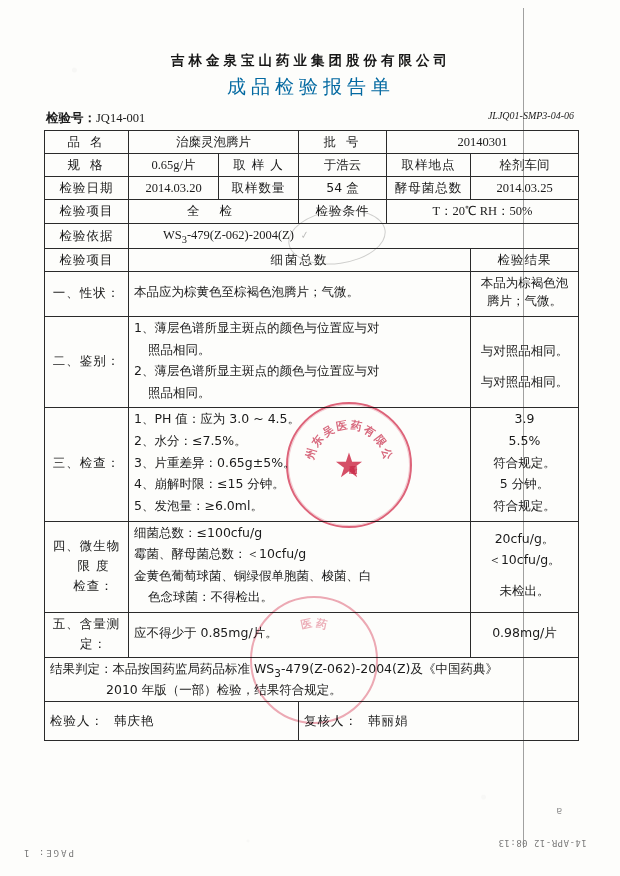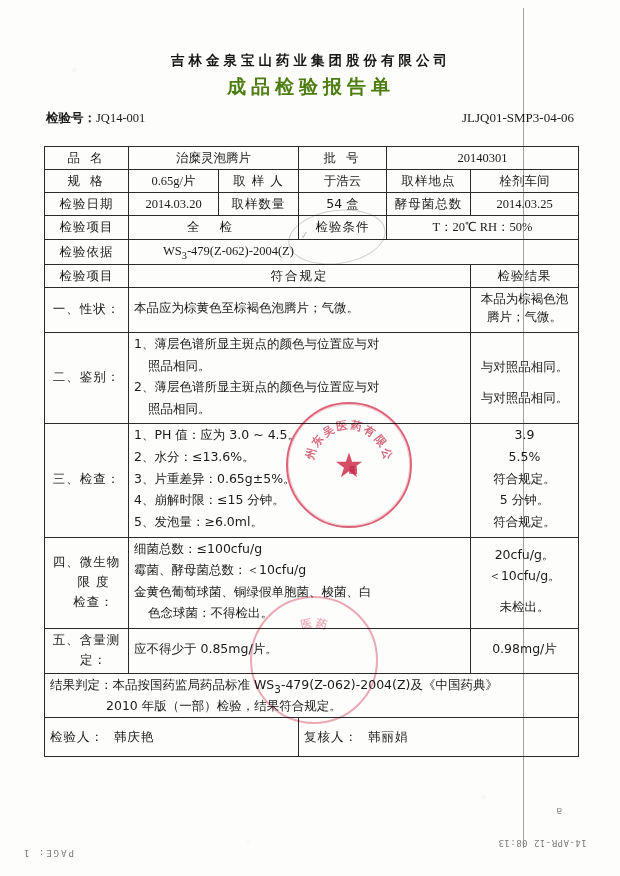--- a/index.html
+++ b/index.html
@@ -40,39 +40,38 @@
     font-size:13.5px;
     font-weight:bold;
     letter-spacing:4px;
     color:#161616;
     margin:18px 0 4px 0;
     transform:scaleY(1.02);
   }
   .hdr-title{
     text-align:center;
     font-size:19px;
-    font-weight:bold;
+    font-weight:normal;
     letter-spacing:5px;
-    color:#4d7c0f;
+    color:#0369a1;
     margin:0 0 10px 0;
   }
   .numline{
     display:flex;justify-content:space-between;
     font-size:12.5px;
     padding:0 4px 3px 2px;
   }
   .numline .left{font-weight:bold;}
   .numline .left .val{font-weight:normal;font-family:"Liberation Serif",serif;}
-  .numline .right{font-family:"Liberation Serif",serif;font-size:13px;}
+  .numline .right{font-family:"Liberation Serif",serif;font-size:10px;font-style:italic;}
 
   table.main{
     border-collapse:collapse;
     width:534px;
     table-layout:fixed;
-    margin-top:16px;
   }
   table.main td{
     border:1px solid #2a2a2a;
     padding:2px 5px;
     vertical-align:middle;
     font-size:12.5px;
     line-height:1.45;
   }
   .lbl{text-align:center;letter-spacing:3px;white-space:nowrap;}
   .lbl.tight{letter-spacing:1px;}
@@ -222,21 +221,21 @@
           <td class="ctr spread" colspan="2">全    检</td>
           <td class="lbl tight">检验条件</td>
           <td class="ctr serif" colspan="2">T：20℃  RH：50%</td>
         </tr>
         <tr>
           <td class="lbl tight">检验依据</td>
           <td class="ctr serif" colspan="5" style="text-align:left;padding-left:34px"><span id="basis-rendered">WS<sub>3</sub>-479(Z-062)-2004(Z)</span></td>
         </tr>
         <tr>
           <td class="lbl tight">检验项目</td>
-          <td class="ctr" colspan="4" style="letter-spacing:2px">符合规定</td>
+          <td class="ctr" colspan="4" style="letter-spacing:2px">细菌总数</td>
           <td class="ctr" style="letter-spacing:1px">检验结果</td>
         </tr>
 
         <tr>
           <td class="itemcol">
               <div class="sub">一、性状：</div>
             </td>
           <td class="speccol" colspan="4">
               <div class="numitem">本品应为棕黄色至棕褐色泡腾片；气微。</div>
             </td>
@@ -258,21 +257,21 @@
               <div class="numitem gap">与对照品相同。</div>
               <div class="numitem gap">与对照品相同。</div>
             </td>
         </tr>
         <tr>
           <td class="itemcol">
               <div class="sub">三、检查：</div>
             </td>
           <td class="speccol" colspan="4">
               <div class="numitem">1、PH 值：应为 3.0 ~ 4.5。</div>
-              <div class="numitem">2、水分：≤13.6%。</div>
+              <div class="numitem">2、水分：≤7.5%。</div>
               <div class="numitem">3、片重差异：0.65g±5%。</div>
               <div class="numitem">4、崩解时限：≤15 分钟。</div>
               <div class="numitem">5、发泡量：≥6.0ml。</div>
             </td>
           <td class="rescol">
               <div class="numitem">3.9</div>
               <div class="numitem">5.5%</div>
               <div class="numitem">符合规定。</div>
               <div class="numitem">5 分钟。</div>
               <div class="numitem">符合规定。</div>

